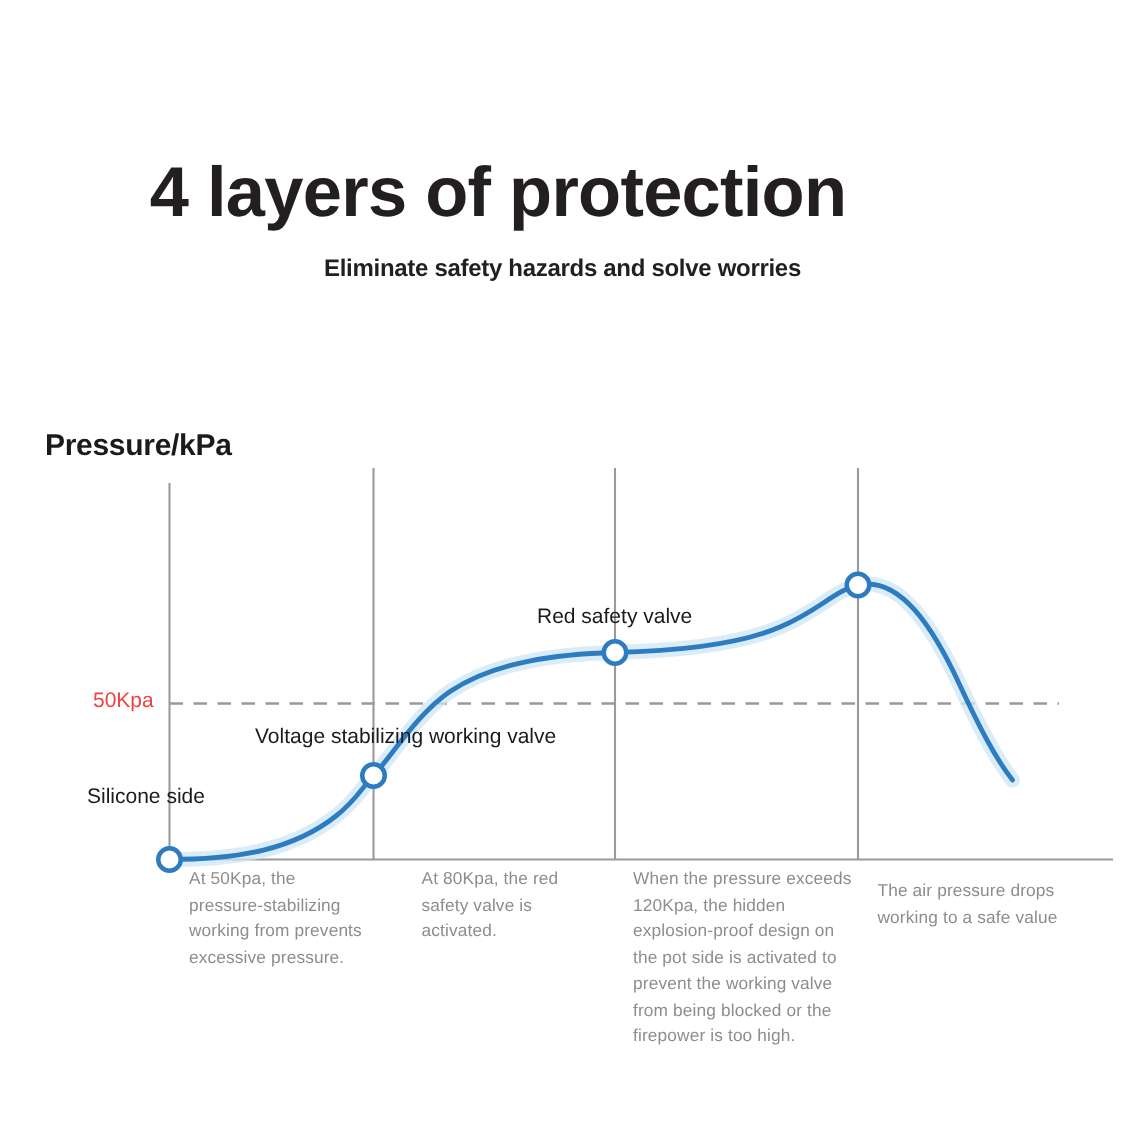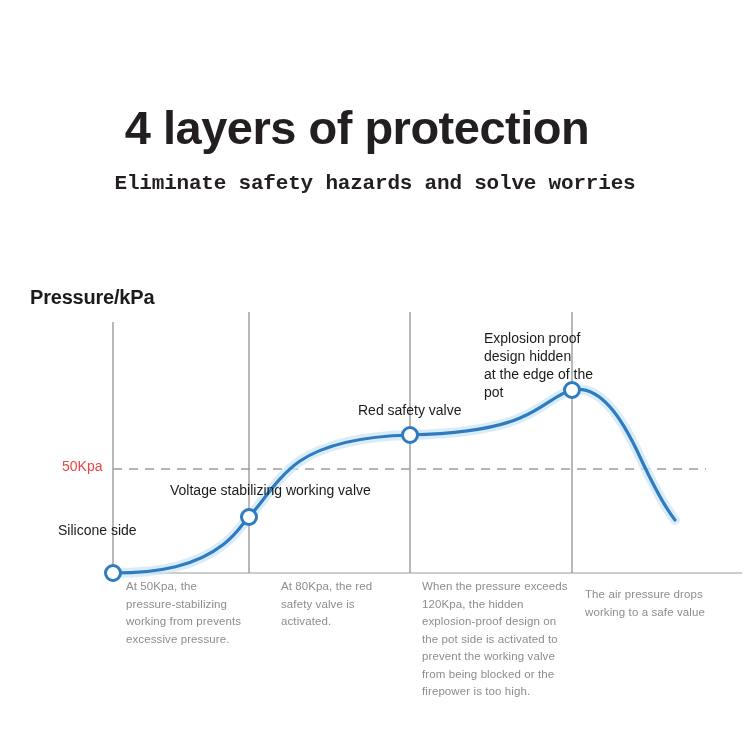--- a/index.html
+++ b/index.html
@@ -28,34 +28,32 @@
     position: absolute;
     left: 0;
     top: 70px;
     width: 664px;
     text-align: center;
     font-size: 47px;
     line-height: 54px;
     font-weight: 700;
     letter-spacing: -0.5px;
     color: #231f20;
-    padding-left: 25px;
   }
   .subhead {
     position: absolute;
     left: 0;
     top: 152px;
     width: 750px;
     text-align: center;
-    font-size: 21px;
+    font-size: 16px;
     line-height: 30px;
     font-weight: 700;
     letter-spacing: -0.2px;
     color: #231f20;
-    font-family: Liberation Mono, monospace;
   }
 
   
   #chart {
     position: absolute;
     left: 0;
     top: 0;
     width: 602px;
     height: 750px;
   }
@@ -166,22 +164,20 @@
     <div class="axis-title">Pressure/kPa</div>
 
     <div class="ytick">50Kpa</div>
 
     <div class="callout c-silicone">Silicone side</div>
 
     <div class="callout c-voltage">Voltage stabilizing working valve</div>
 
     <div class="callout c-red">Red safety valve</div>
 
-    <div class="callout c-explosion">Explosion proof design hidden
-at the edge of the pot</div>
 
     <div class="desc d1">At 50Kpa, the pressure-stabilizing working from prevents excessive pressure.</div>
 
     <div class="desc d2">At 80Kpa, the red safety valve is activated.</div>
 
     <div class="desc d3">When the pressure exceeds 120Kpa, the hidden explosion-proof design on the pot side is activated to prevent the working valve from being blocked or the firepower is too high.</div>
 
     <div class="desc d4">The air pressure drops working to a safe value</div>
 
   </div>

